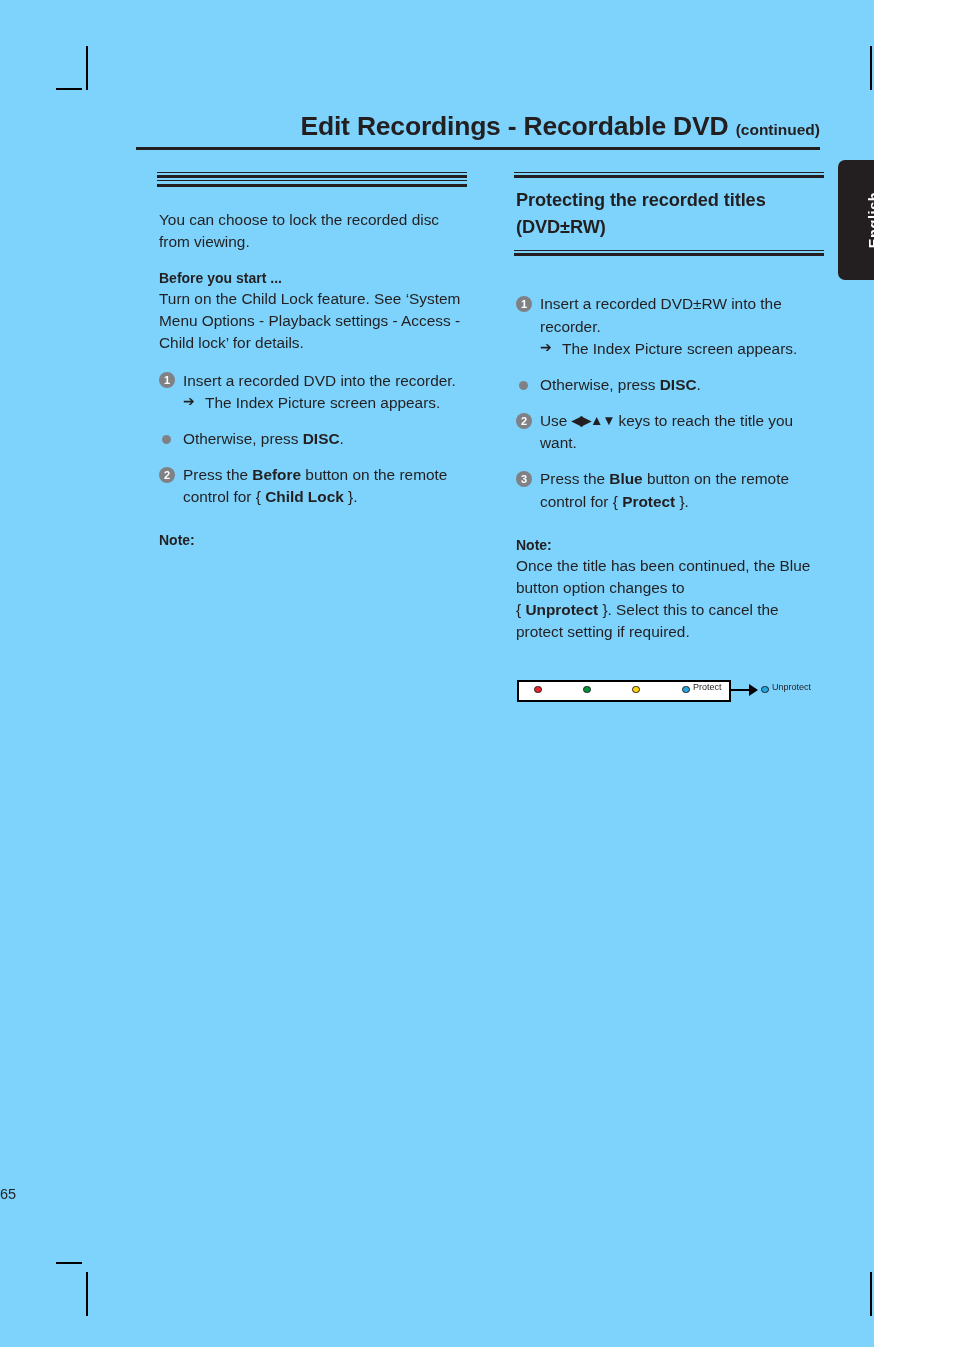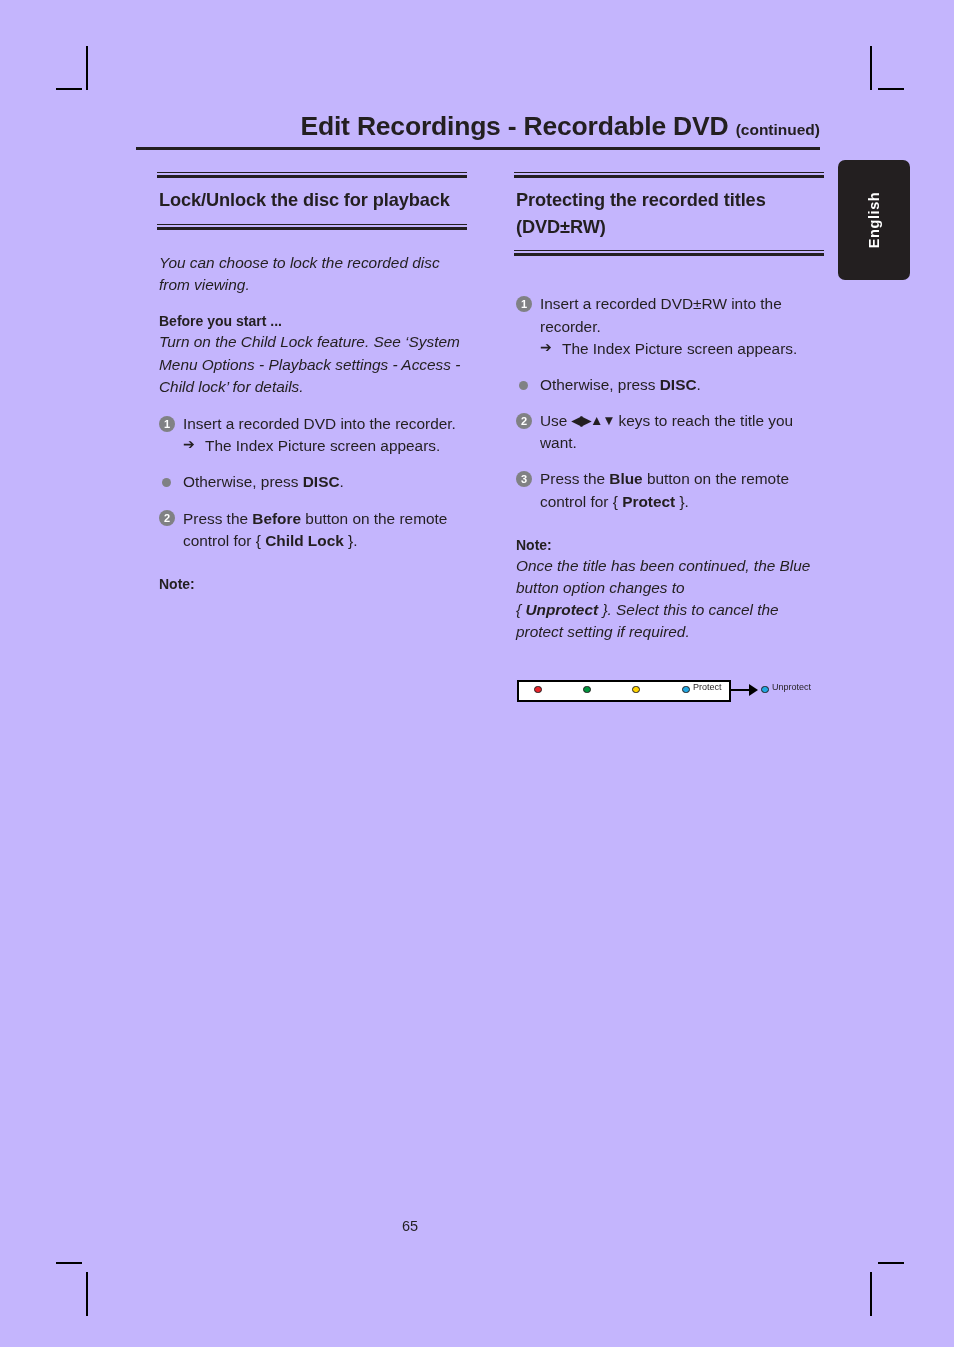--- a/index.html
+++ b/index.html
@@ -6,23 +6,23 @@
     margin: 0;
     padding: 0;
     background: #ffffff;
   }
   body {
     font-family: "Liberation Sans", sans-serif;
     color: #231f20;
   }
   #page {
     position: relative;
-    width: 954px;
+    width: 874px;
     height: 1347px;
-    background: #c4b5fd;
+    background: #7dd3fc;
     overflow: hidden;
   }
 
   
   .crop { position: absolute; background: #000; }
 
   
   #header-block {
     position: absolute;
     left: 136px;
@@ -104,21 +104,21 @@
     color: #231f20;
     letter-spacing: -0.1px;
   }
 
   .body-text {
     font-size: 15.4px;
     line-height: 1.44;
     padding-left: 2px;
     color: #231f20;
   }
-  .para { margin: 0; padding: 0; font-style: italic; }
+  .para { margin: 0; padding: 0; }
   .gap-lg { height: 22px; }
   .gap-md { height: 15px; }
   .bold { font-weight: bold; }
 
   .sub-head {
     font-weight: bold;
     font-size: 14px;
     line-height: 1.44;
   }
 
@@ -227,23 +227,23 @@
     width: 0; height: 0;
     border-left: 9px solid #000000;
     border-top: 6px solid transparent;
     border-bottom: 6px solid transparent;
   }
 
   
   #page-number {
     position: absolute;
     left: 0;
-    top: 1218px;
+    top: 1186px;
     width: 820px;
-    text-align: center;
+    text-align: left;
     font-size: 14.5px;
     color: #231f20;
   }
 </style>
 </head>
 <body>
 
 <div id="page">
 
   <div class="crop" style="left:86px;  top:46px;  width:2px;  height:44px;"></div>
@@ -260,21 +260,20 @@
     <div id="header-rule"></div>
   </div>
 
   <div id="lang-tab">
     <div id="lang-tab-label">English</div>
   </div>
 
   <div class="col" id="col-left">
 
     <div class="sec-rule-top"></div>
-    <div class="sec-heading">Lock/Unlock the disc for playback</div>
     <div class="sec-rule-bottom"></div>
 
     <div class="gap-lg"></div>
 
     <div class="body-text">
       <p class="para">You can choose to lock the recorded disc from viewing.</p>
 
       <div class="gap-md"></div>
 
       <div class="sub-head">Before you start ...</div>

